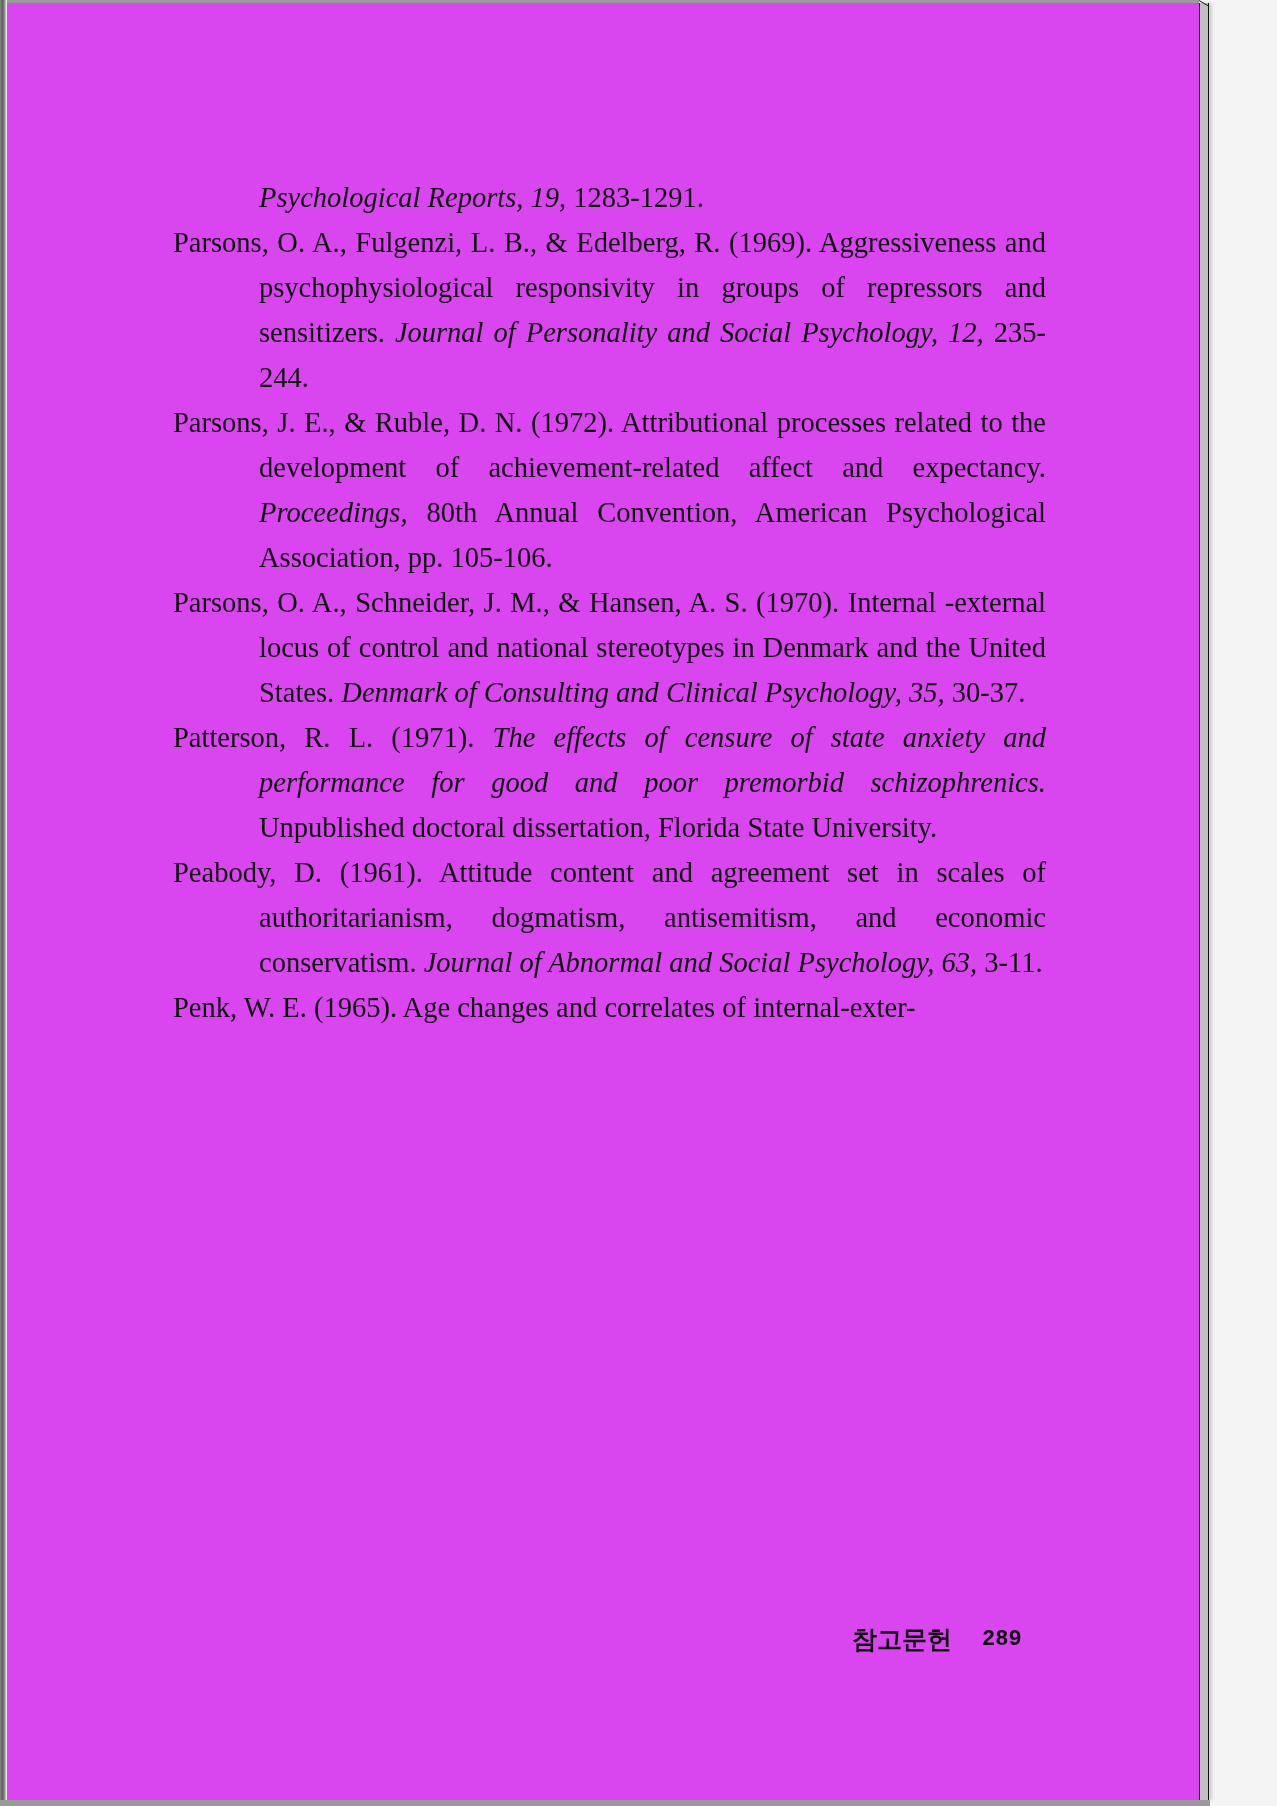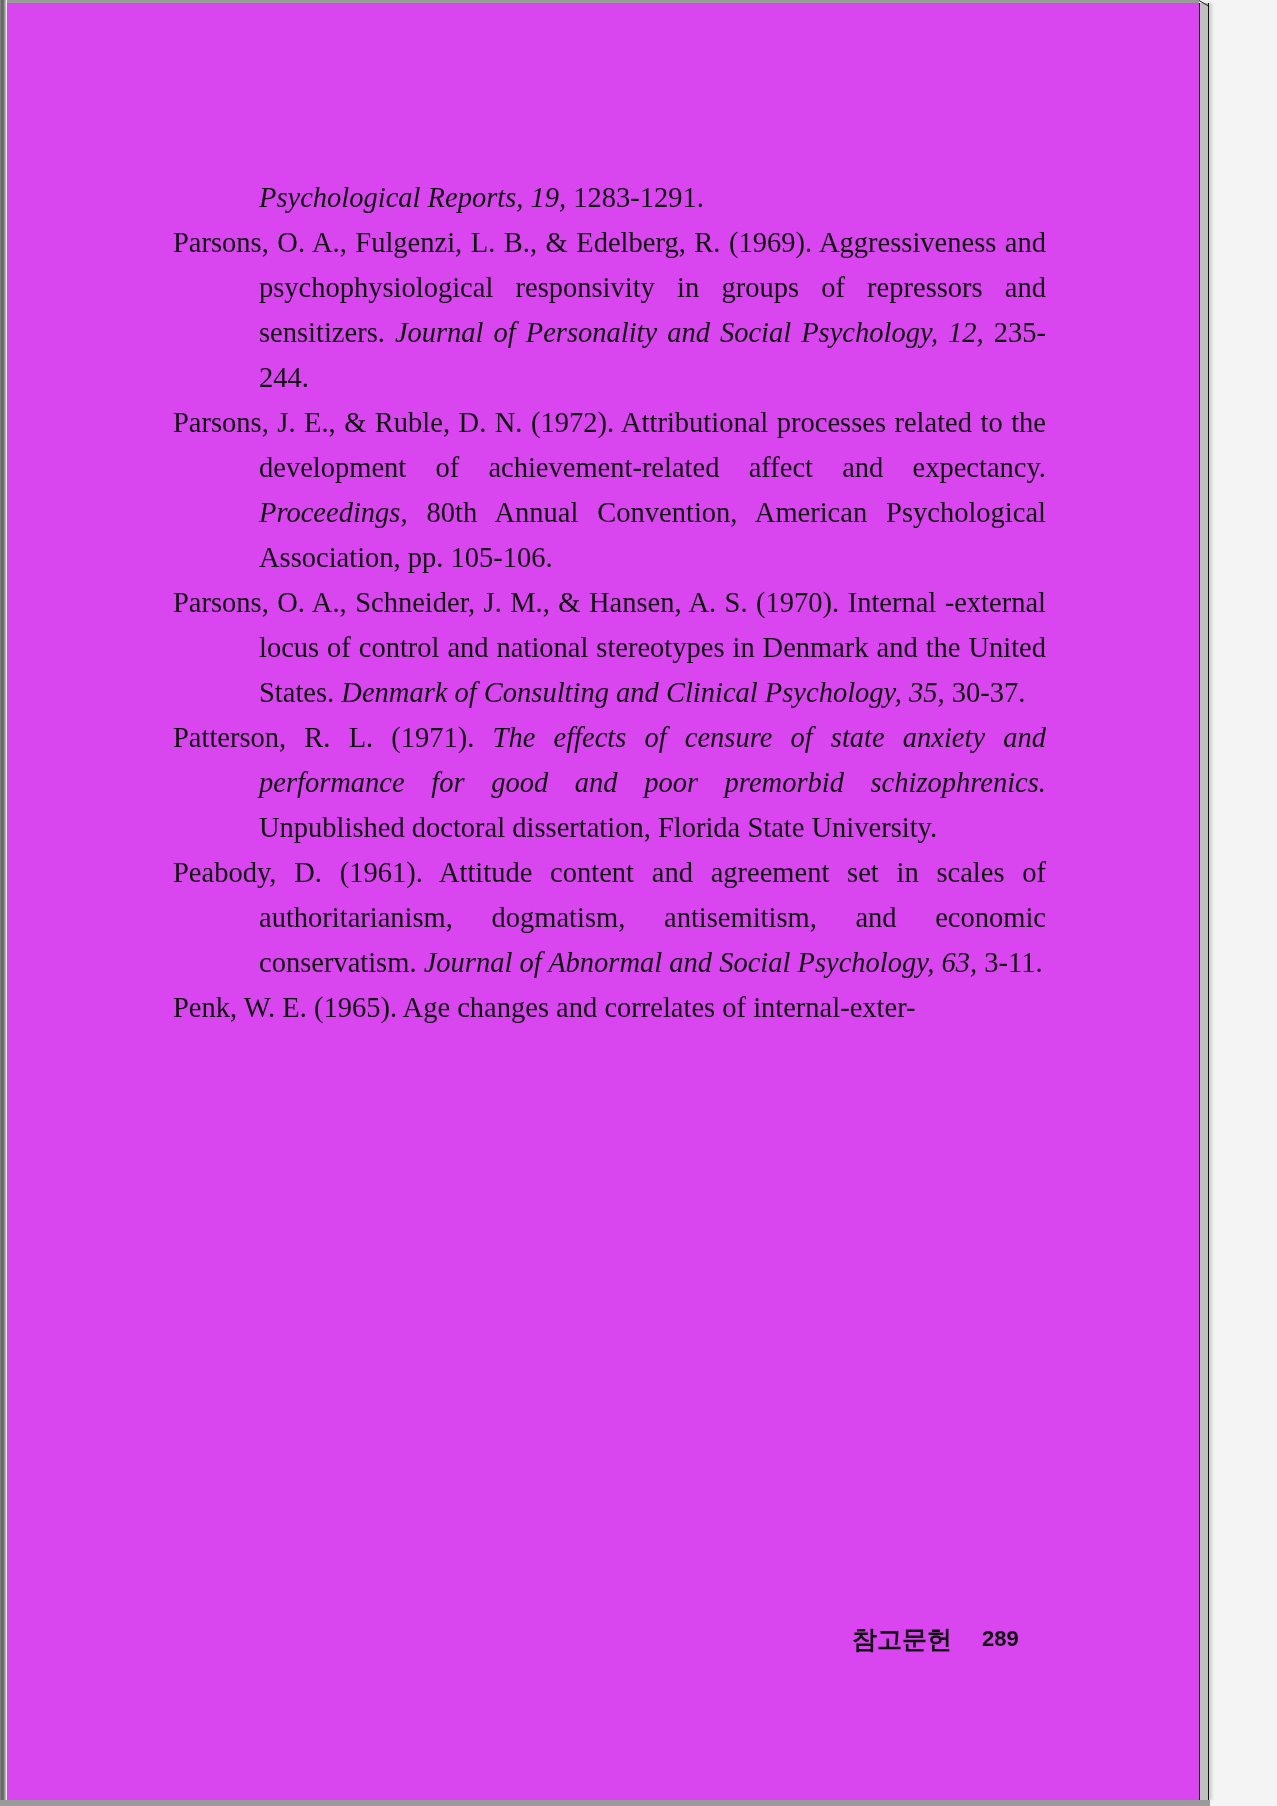--- a/index.html
+++ b/index.html
@@ -40,21 +40,21 @@
     .ref.continuation { text-indent: 0; }
     .ref i { font-style: italic; }
     .footer {
       position: absolute; left: 852px; top: 1616px; height: 40px;
       display: flex; align-items: center; color: #111;
     }
     .footer-title {
       font-family: "DejaVu Sans", sans-serif; font-weight: bold; font-size: 25px; letter-spacing: 0px;
     }
     .footer-page {
-      font-family: Liberation Sans, sans-serif; font-weight: bold; font-size: 22px; margin-left: 30px;
+      font-family: Liberation Mono, monospace; font-weight: bold; font-size: 22px; margin-left: 30px;
     }
   </style>
 </head>
 <body>
 
 <div class="viewer-bg"></div>
 <div class="page">
   <div class="content" id="ref-list">
       <p class="ref continuation"><i>Psychological Reports, 19,</i><span> 1283-1291.</span></p>
       <p class="ref"><span>Parsons, O. A., Fulgenzi, L. B., &amp; Edelberg, R. (1969). Aggressiveness and psychophysiological responsivity in groups of repressors and sensitizers. </span><i>Journal of Personality and Social Psychology, 12,</i><span> 235-244.</span></p>

